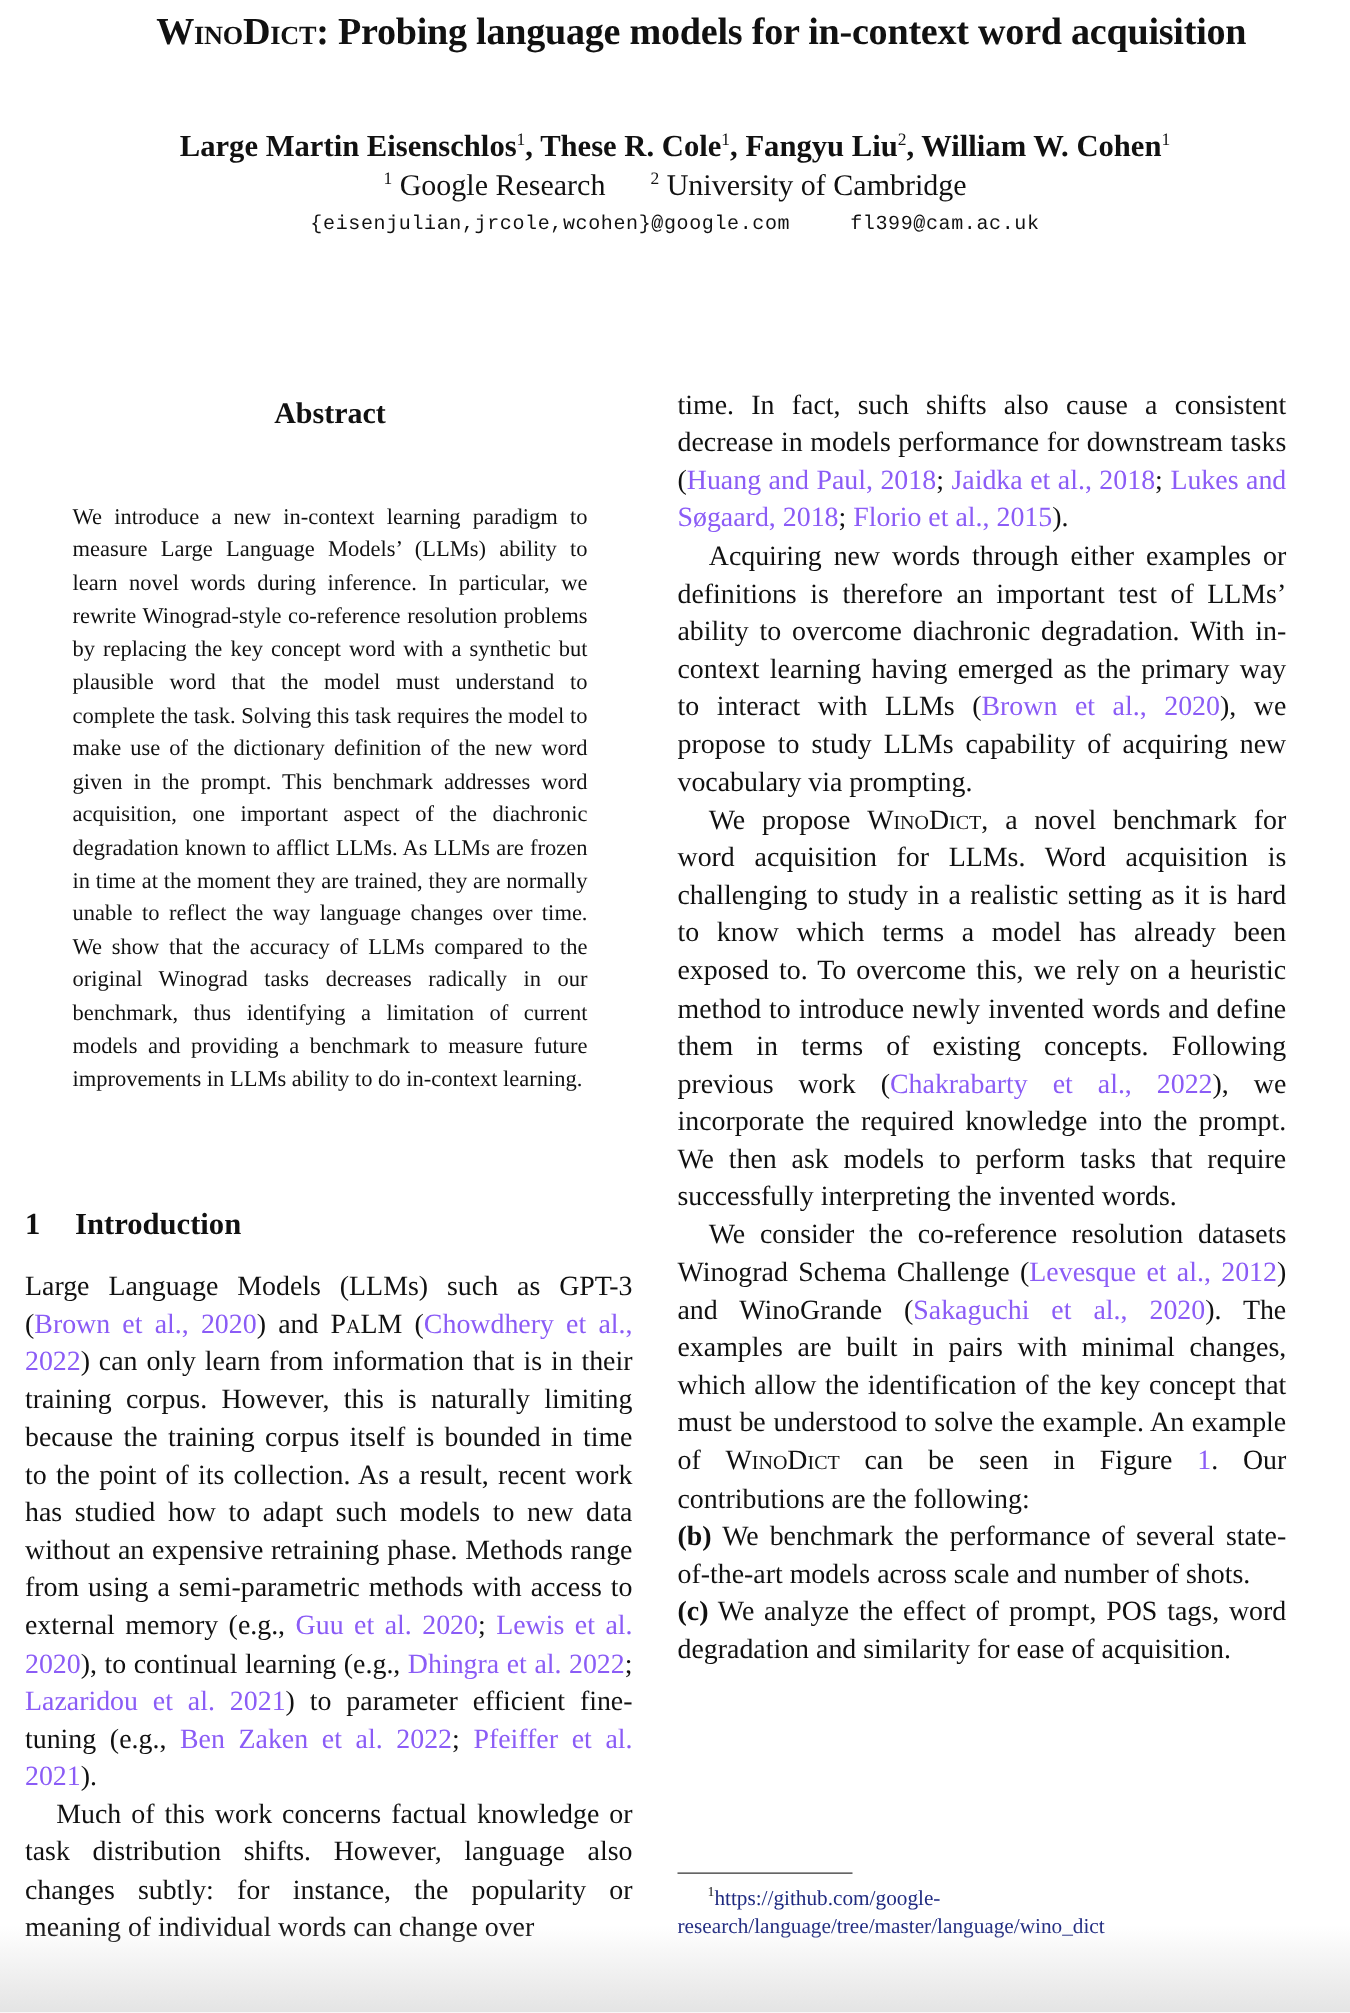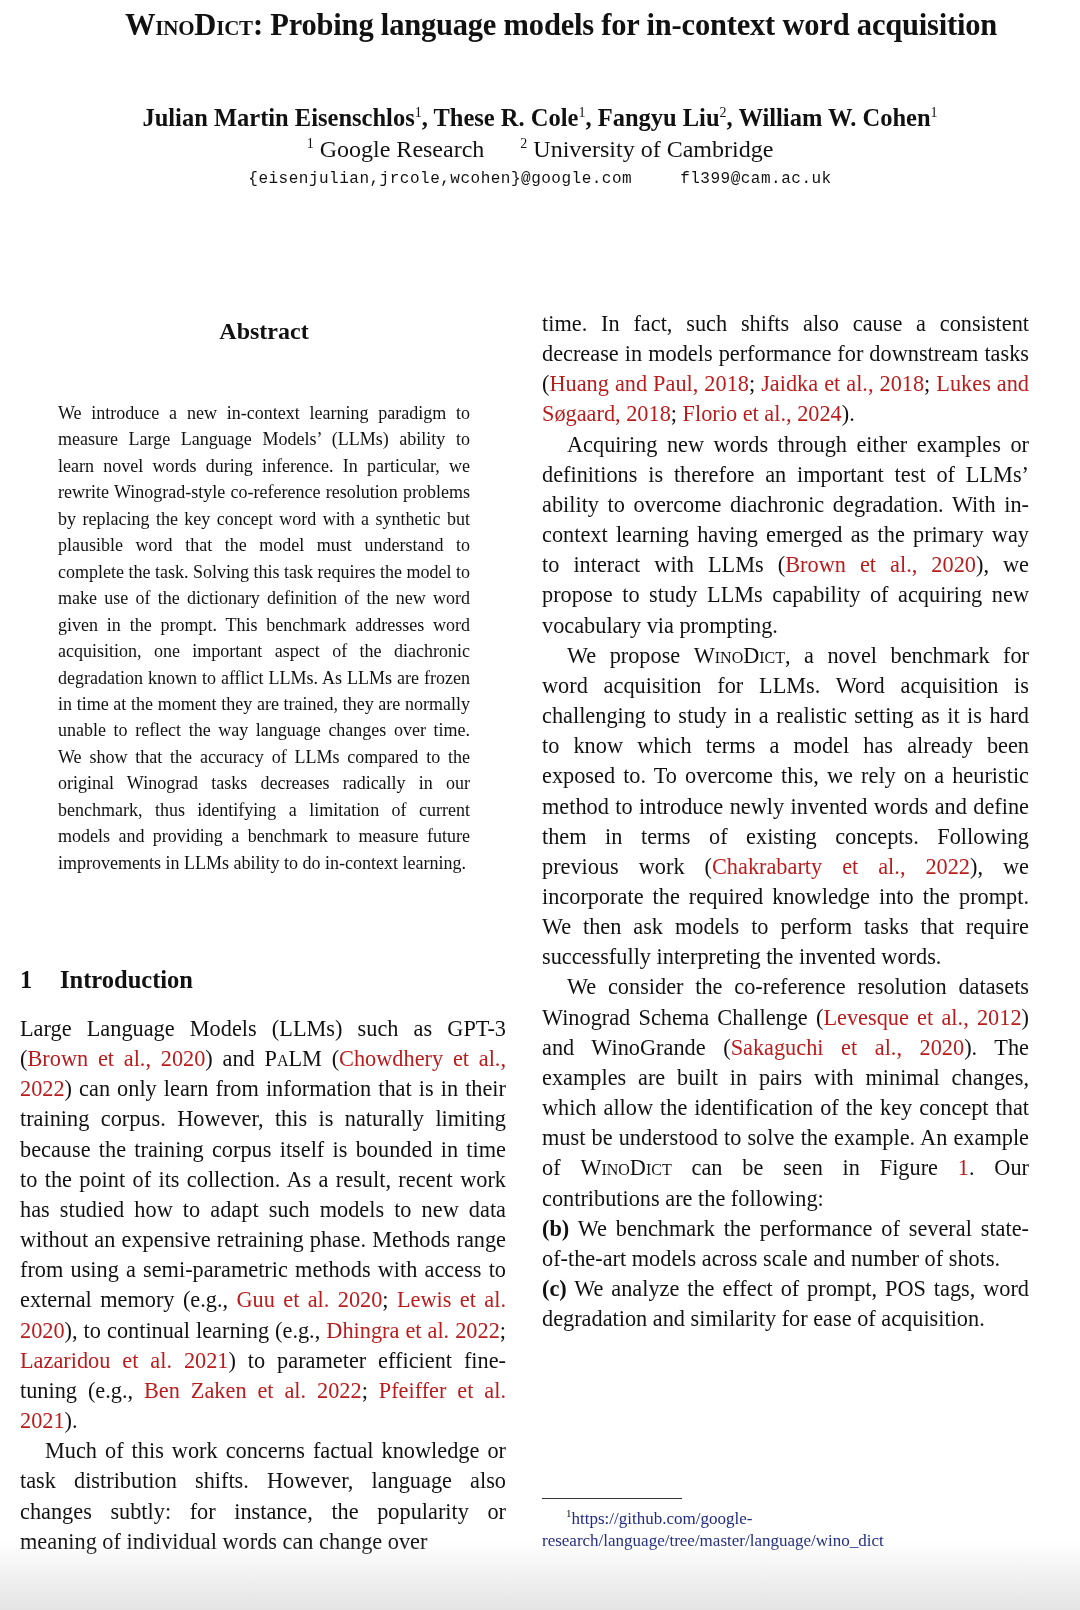--- a/index.html
+++ b/index.html
@@ -46,59 +46,59 @@
     position: absolute; top: 966px; left: 20px; font-weight: bold; font-size: 24.5px;
   }
   .sec-head .num { display: inline-block; width: 40px; }
   .col {
     position: absolute; font-size: 22.3px; line-height: 30.15px; text-align: justify; hyphens: manual;
   }
   .col-left { top: 1014px; left: 20px; width: 486px; }
   .col-right { top: 309px; left: 542px; width: 487px; }
   .col p { margin: 0; }
   .col p.indent { text-indent: 25px; }
-  .cite { color: #b91c1c; }
+  .cite { color: #8b5cf6; }
   .fn-sup { font-size: 13px; vertical-align: super; line-height: 0; }
   .footnote-rule {
     position: absolute; top: 1498px; left: 542px; width: 140px; height: 0;
     border-top: 1.5px solid #333;
   }
   .footnote {
     position: absolute; top: 1508px; left: 542px; width: 487px;
     font-size: 17px; line-height: 22px; color: #1f2a80;
   }
   .footnote .fnmark { color: #111; font-size: 11px; vertical-align: super; line-height: 0; margin-left: 24px; }
 </style>
 </head>
 <body>
 
 <div class="title"><span class="sc">WinoDict</span><span>: Probing language models for in-context word acquisition</span></div>
 
 <div class="authors">
-  <span><span>Julian Martin Eisenschlos</span><sup>1</sup><span>, </span></span><span><span>These R. Cole</span><sup>1</sup><span>, </span></span><span><span>Fangyu Liu</span><sup>2</sup><span>, </span></span><span><span>William W. Cohen</span><sup>1</sup></span>
+  <span><span>Large Martin Eisenschlos</span><sup>1</sup><span>, </span></span><span><span>These R. Cole</span><sup>1</sup><span>, </span></span><span><span>Fangyu Liu</span><sup>2</sup><span>, </span></span><span><span>William W. Cohen</span><sup>1</sup></span>
 </div>
 
 <div class="affils">
   <span><sup>1</sup> <span>Google Research</span></span><span class="gap"></span><span><sup>2</sup> <span>University of Cambridge</span></span>
 </div>
 
 <div class="emails"><span>{eisenjulian,jrcole,wcohen}@google.com</span><span class="gap"></span><span>fl399@cam.ac.uk</span></div>
 
 <div class="abstract-head">Abstract</div>
 <div class="abstract">We introduce a new in-context learning paradigm to measure Large Language Models’ (LLMs) ability to learn novel words during in­ference. In particular, we rewrite Winograd-style co-reference resolution problems by re­placing the key concept word with a synthetic but plausible word that the model must under­stand to complete the task. Solving this task re­quires the model to make use of the dictionary definition of the new word given in the prompt. This benchmark addresses word acquisition, one important aspect of the diachronic degra­dation known to afflict LLMs. As LLMs are frozen in time at the moment they are trained, they are normally unable to reflect the way language changes over time. We show that the accuracy of LLMs compared to the origi­nal Winograd tasks decreases radically in our benchmark, thus identifying a limitation of current models and providing a benchmark to measure future improvements in LLMs ability to do in-context learning.</div>
 
 <div class="sec-head"><span class="num">1</span><span>Introduction</span></div>
 
 <div class="col col-left">
   <p><span>Large Language Models (LLMs) such as GPT-3 (</span><a class="cite">Brown et al., 2020</a><span>) and </span><span><span>P</span><span class="sc">a</span><span>LM</span></span><span> (</span><a class="cite">Chowdhery et al., 2022</a><span>) can only learn from information that is in their training corpus. However, this is nat­urally limiting because the training corpus itself is bounded in time to the point of its collection. As a result, recent work has studied how to adapt such models to new data without an expensive re­training phase. Methods range from using a semi-parametric methods with access to external mem­ory (e.g., </span><a class="cite">Guu et al. 2020</a><span>; </span><a class="cite">Lewis et al. 2020</a><span>), to con­tinual learning (e.g., </span><a class="cite">Dhingra et al. 2022</a><span>; </span><a class="cite">Lazaridou et al. 2021</a><span>) to parameter efficient fine-tuning (e.g., </span><a class="cite">Ben Zaken et al. 2022</a><span>; </span><a class="cite">Pfeiffer et al. 2021</a><span>).</span></p>
   <p class="indent"><span id="p2-left">Much of this work concerns factual knowledge or task distribution shifts. However, language also changes subtly: for instance, the popularity or meaning of individual words can change over</span></p>
 </div>
 
 <div class="col col-right">
-  <p><span id="p2-right">time. In fact, such shifts also cause a consistent decrease in models performance for downstream tasks (</span><a class="cite">Huang and Paul, 2018</a><span>; </span><a class="cite">Jaidka et al., 2018</a><span>; </span><a class="cite">Lukes and Søgaard, 2018</a><span>; </span><a class="cite">Florio et al., 2024</a><span>).</span></p>
+  <p><span id="p2-right">time. In fact, such shifts also cause a consistent decrease in models performance for downstream tasks (</span><a class="cite">Huang and Paul, 2018</a><span>; </span><a class="cite">Jaidka et al., 2018</a><span>; </span><a class="cite">Lukes and Søgaard, 2018</a><span>; </span><a class="cite">Florio et al., 2015</a><span>).</span></p>
   <p class="indent"><span>Acquiring new words through either examples or definitions is therefore an important test of LLMs’ ability to overcome diachronic degradation. With in-context learning having emerged as the primary way to interact with LLMs (</span><a class="cite">Brown et al., 2020</a><span>), we propose to study LLMs capability of acquiring new vocabulary via prompting.</span></p>
   <p class="indent"><span>We propose </span><span class="sc">WinoDict</span><span>, a novel benchmark for word acquisition for LLMs. Word acquisition is challenging to study in a realistic setting as it is hard to know which terms a model has already been exposed to. To overcome this, we rely on a heuris­tic method to introduce newly invented words and define them in terms of existing concepts. Follow­ing previous work (</span><a class="cite">Chakrabarty et al., 2022</a><span>), we incorporate the required knowledge into the prompt. We then ask models to perform tasks that require successfully interpreting the invented words.</span></p>
   <p class="indent"><span>We consider the co-reference resolution datasets Winograd Schema Challenge (</span><a class="cite">Levesque et al., 2012</a><span>) and WinoGrande (</span><a class="cite">Sakaguchi et al., 2020</a><span>). The examples are built in pairs with minimal changes, which allow the identification of the key concept that must be understood to solve the ex­ample. An example of </span><span class="sc">WinoDict</span><span> can be seen in Figure </span><a class="cite">1</a><span>. Our contributions are the following:</span></p>
   <p><b>(b)</b><span> We benchmark the performance of several state-of-the-art models across scale and number of shots.</span></p>
   <p><b>(c)</b><span> We analyze the effect of prompt, POS tags, word degradation and similarity for ease of acquisition.</span></p>
 </div>
 
 <div class="footnote-rule"></div>
 <div class="footnote"><span class="fnmark">1</span><a>https://github.com/google-research/language/tree/master/language/wino_dict</a></div>
 

